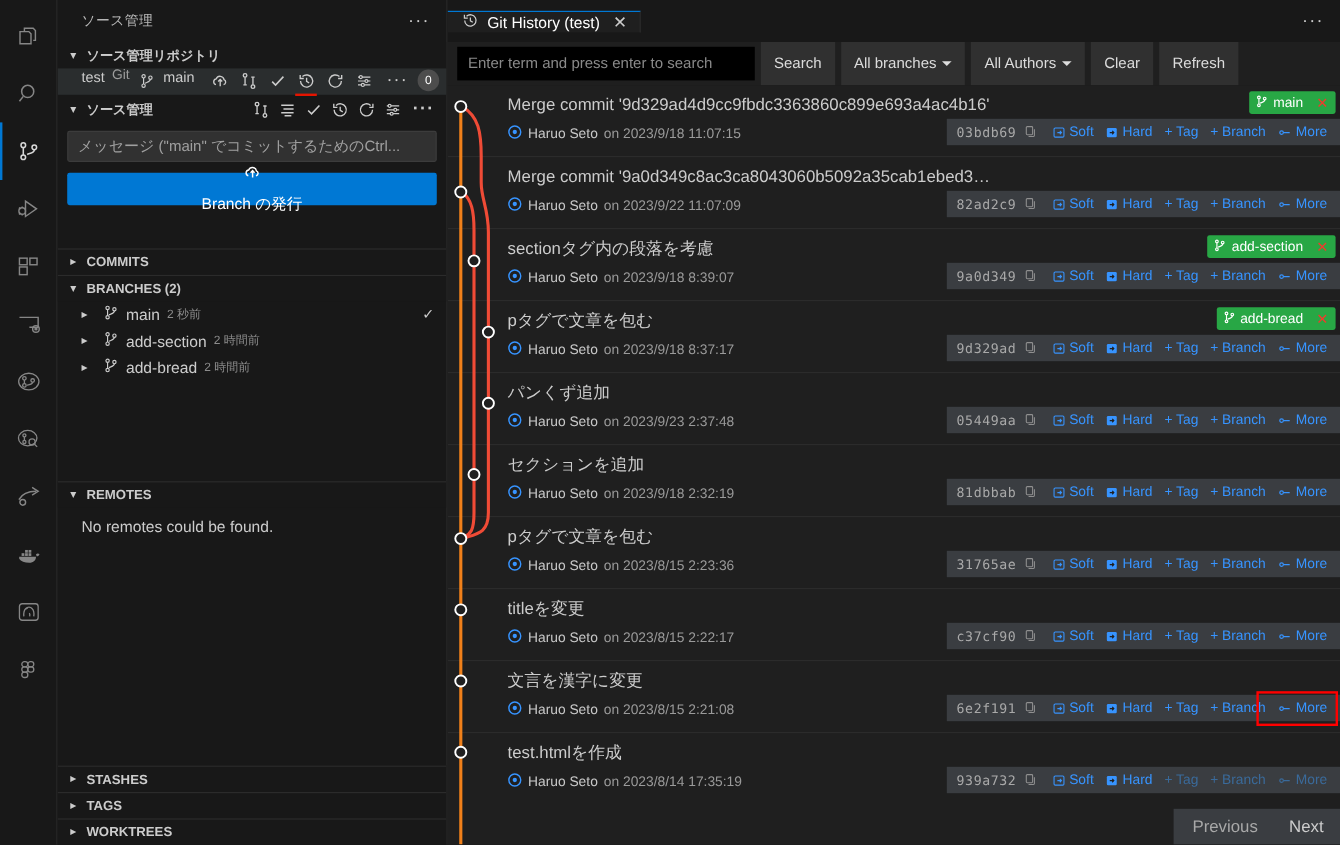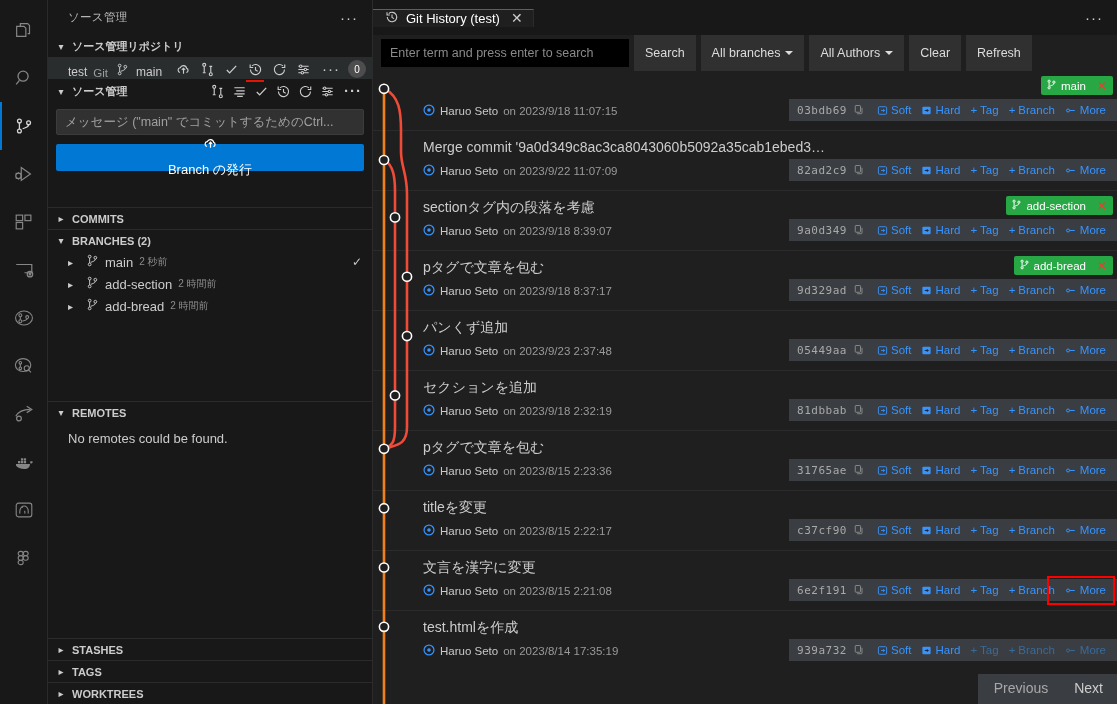--- a/index.html
+++ b/index.html
@@ -43,21 +43,21 @@
 
   .section-head {
     height: 22px; display: flex; align-items: center; gap: 4px;
     padding: 0 6px 0 6px; font-size: 11px; font-weight: bold; color: #cccccc;
     border-top: 1px solid #2b2b2b; background: #181818;
   }
   .section-head.plain { border-top: none; }
   .chev { width: 14px; text-align: center; font-size: 10px; color: #cccccc; display:inline-block;}
 
   .repo-row {
-    height: 22px; background: #2a2d2e; display: flex; align-items: flex-end;
+    height: 22px; background: #2a2d2e; display: flex; align-items: flex-start;
     padding: 0 6px 0 20px; gap: 6px; font-size: 12px; position: relative;
   }
   .repo-row .name { color: #cccccc; }
   .repo-row .desc { color: #9d9d9d; font-size: 11.5px; }
   .repo-row .branchname { color: #cccccc; font-size: 12px; }
   .repo-icons { margin-left: auto; display: flex; align-items: center; gap: 2px; }
   .ic {
     width: 22px; height: 20px; display: inline-flex; align-items: center; justify-content: center;
     color: #cccccc; position: relative;
   }
@@ -558,20 +558,21 @@
         <circle cx="22" cy="328" r="4.6" fill="#1f1f1f" stroke="#ffffff" stroke-width="1.6"></circle>
         <circle cx="11" cy="382" r="4.6" fill="#1f1f1f" stroke="#ffffff" stroke-width="1.6"></circle>
         <circle cx="11" cy="442" r="4.6" fill="#1f1f1f" stroke="#ffffff" stroke-width="1.6"></circle>
         <circle cx="11" cy="502" r="4.6" fill="#1f1f1f" stroke="#ffffff" stroke-width="1.6"></circle>
         <circle cx="11" cy="562" r="4.6" fill="#1f1f1f" stroke="#ffffff" stroke-width="1.6"></circle>
       </svg>
 
       <div class="rows">
 
         <div class="commit-row">
+          <div class="c-subject">Merge commit '9d329ad4d9cc9fbdc3363860c899e693a4ac4b16'</div>
           <div class="c-author">
             <span>
               <svg width="12" height="12" viewBox="0 0 16 16">
                   <circle cx="8" cy="8" r="6.6" fill="none" stroke="#3794ff" stroke-width="1.6"></circle>
                   <circle cx="8" cy="8" r="2.4" fill="#3794ff"></circle>
                 </svg>
             </span>
             <span class="a-name">Haruo Seto</span>
             <span>on 2023/9/18 11:07:15</span>
           </div>

